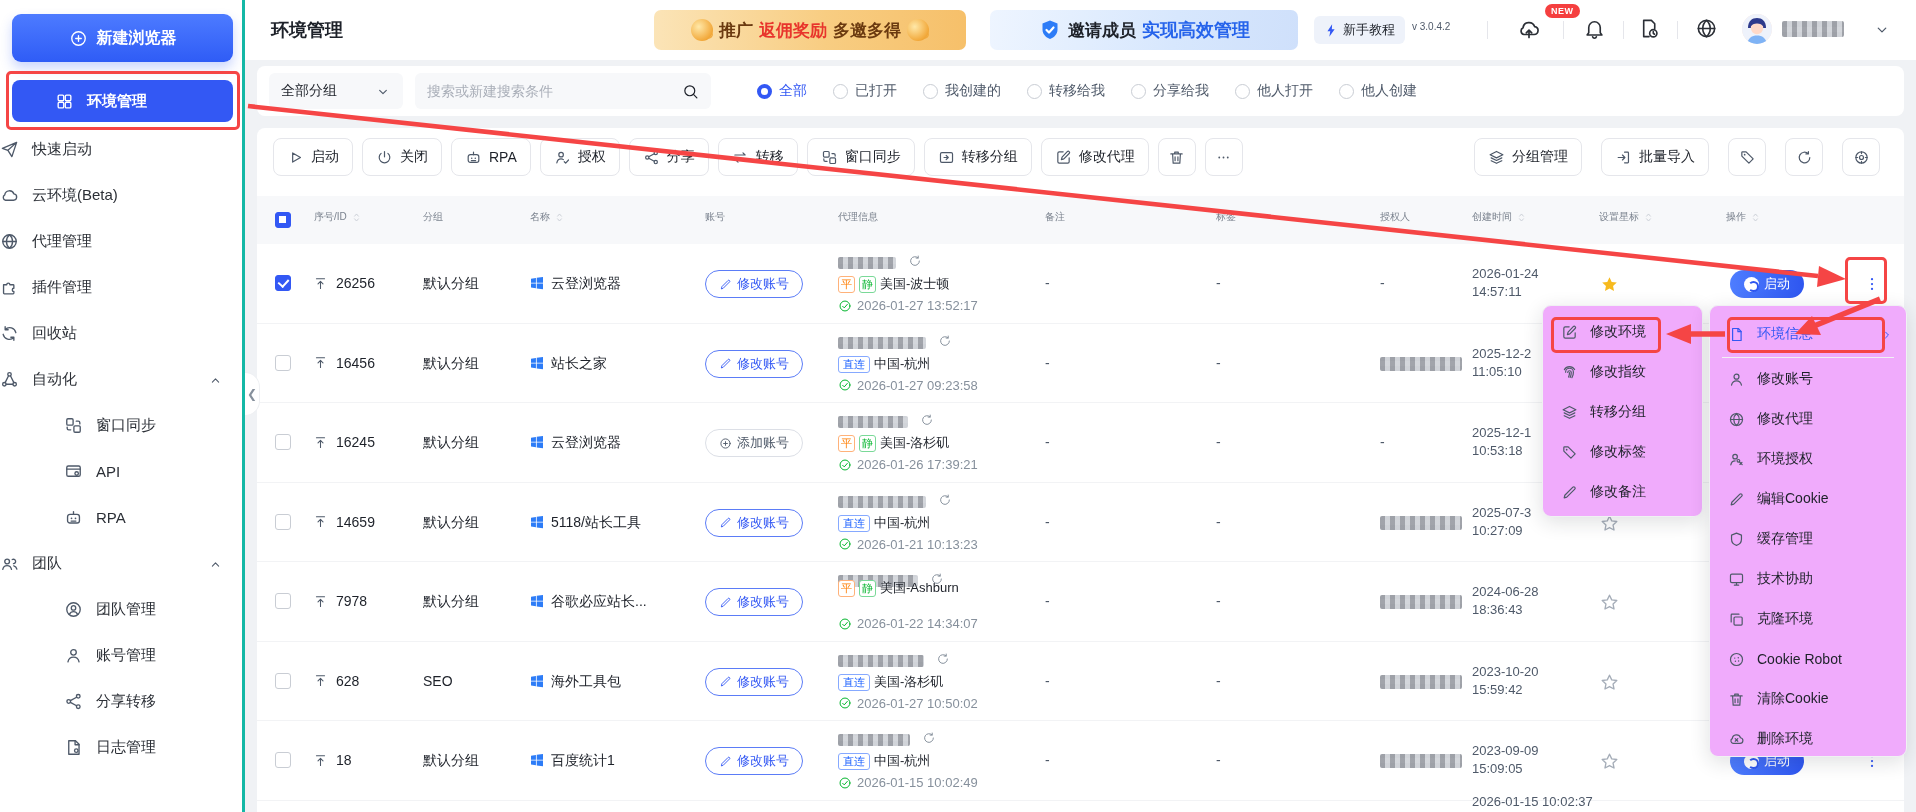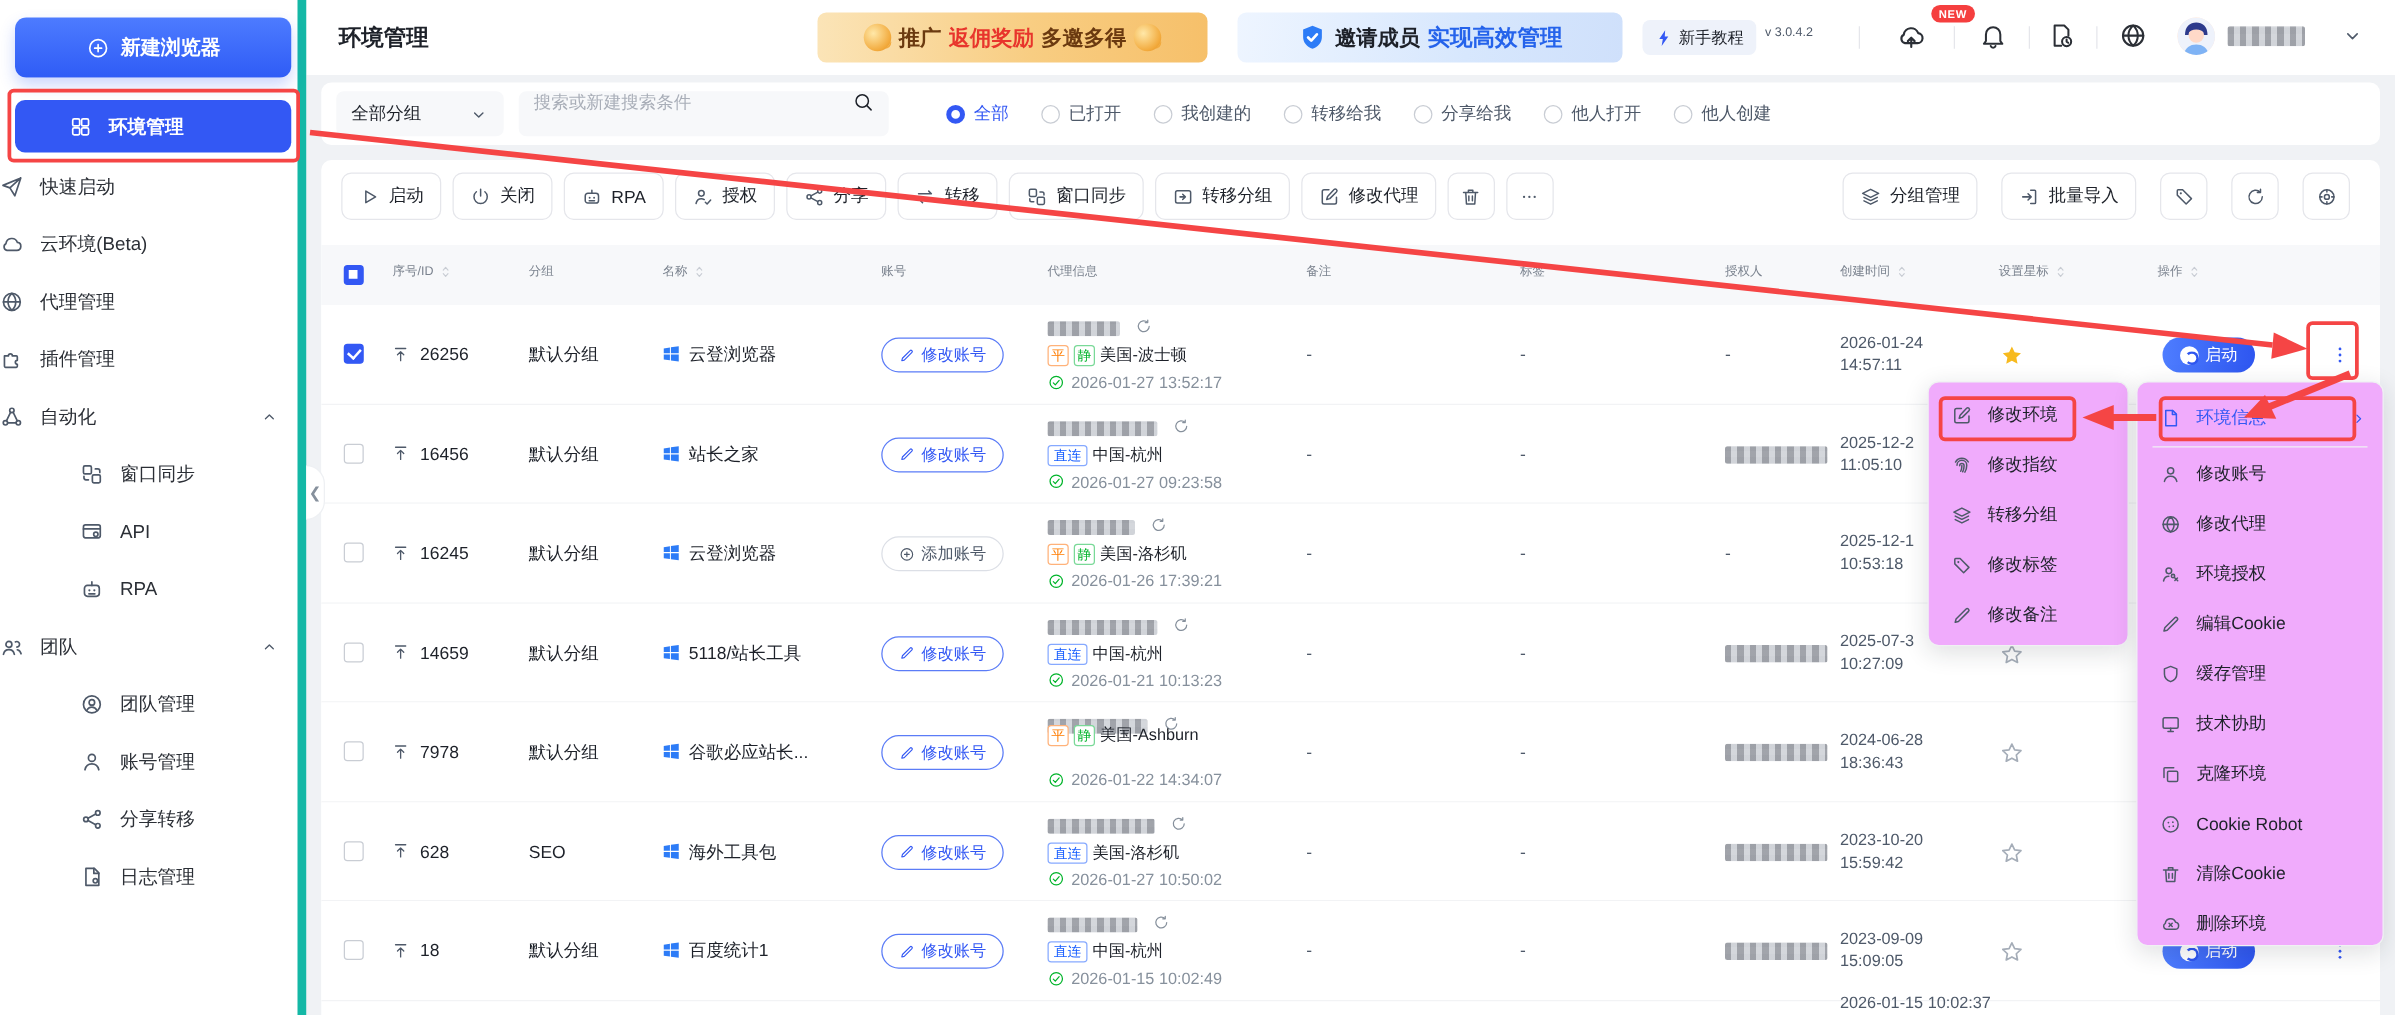--- a/index.html
+++ b/index.html
@@ -1,21 +1,21 @@
 <!DOCTYPE html>
 <html><head>
 <meta charset="utf-8">
 <style>
   * { margin:0; padding:0; box-sizing:border-box; }
   html,body { width:1916px; height:812px; overflow:hidden; font-family:"Liberation Sans","DejaVu Sans",sans-serif; background:#f0f2f5; color:#1d2129; }
   #stage { position:relative; width:1916px; height:812px; }
   .ic { vertical-align:middle; display:inline-block; }
 
   
-  #sidebar { position:absolute; left:0; top:0; width:245px; height:812px; background:#fff; border-right:7px solid #14b8a6; z-index:10; }
+  #sidebar { position:absolute; left:0; top:0; width:245px; height:812px; background:#fff; border-right:3px solid #14b8a6; z-index:10; }
   #new-browser-btn { position:absolute; left:12px; top:14px; width:221px; height:48px; border-radius:9px; border:none; background:linear-gradient(180deg,#4d7bff,#2f5cf6); color:#fff; font-size:16px; font-weight:bold; display:flex; align-items:center; justify-content:center; gap:9px; box-shadow:0 6px 12px rgba(47,92,246,.25); cursor:pointer; }
   .side-item { position:relative; height:46px; display:flex; align-items:center; gap:13px; font-size:15px; color:#2b2f36; cursor:pointer; }
   .side-item.indent { padding-left:64px; }
   .side-item .caret { position:absolute; right:22px; color:#4e5969; }
   .side-item.active-row { height:42px; margin:0 12px 4px; border-radius:8px; background:#3358f4; color:#fff; padding-left:43px; font-weight:bold; }
   #side-list { position:absolute; left:0; top:80px; width:245px; }
   .side-icon { color:#4e5969; } .active-row .side-icon { color:#fff; }
   #collapse-handle { position:absolute; left:245px; top:372px; width:15px; height:44px; background:#fff; border:1px solid #eef0f3; border-left:none; border-radius:0 22px 22px 0; display:flex; align-items:center; justify-content:center; color:#86909c; font-size:12px; cursor:pointer; z-index:11; }
 
   
@@ -37,21 +37,21 @@
   #user-caret { position:absolute; left:1628px; top:20px; color:#4e5969; cursor:pointer; }
 
   .pix { display:inline-block; border-radius:2px; background:
       repeating-linear-gradient(90deg,rgba(150,153,160,.85) 0 5px,rgba(210,213,218,.85) 5px 10px),
       repeating-linear-gradient(0deg,#c9ccd2 0 5px,#e1e3e7 5px 10px); }
 
   
   #filter-card { position:absolute; left:257px; top:66px; width:1647px; height:50px; background:#fff; border-radius:8px; }
   #group-dd { position:absolute; left:12px; top:7px; width:134px; height:36px; background:#f7f8fa; border-radius:6px; display:flex; align-items:center; justify-content:space-between; padding:0 12px; font-size:14px; color:#1d2129; cursor:pointer; }
   #group-dd .caret { color:#4e5969; }
-  #search-box { position:absolute; left:158px; top:7px; width:296px; height:36px; background:#f7f8fa; border-radius:6px; display:flex; align-items:flex-start; padding:0 12px; }
+  #search-box { position:absolute; left:158px; top:7px; width:296px; height:36px; background:#f7f8fa; border-radius:6px; display:flex; align-items:center; padding:0 12px; }
   #search-box input { flex:1; border:none; outline:none; background:transparent; font-size:14px; color:#1d2129; font-family:inherit; }
   #search-box input::placeholder { color:#a9aeb8; }
   #radio-group { position:absolute; left:500px; top:0; height:50px; display:flex; align-items:center; gap:26px; }
   .radio { display:flex; align-items:center; gap:7px; font-size:14px; color:#4e5969; cursor:pointer; white-space:nowrap; }
   .rdot { width:15px; height:15px; border-radius:50%; border:1.5px solid #c9cdd4; background:#fff; }
   .radio.sel { color:#3358f4; }
   .radio.sel .rdot { border:4.5px solid #3358f4; }
 
   
   #main-card { position:absolute; left:257px; top:128px; width:1647px; height:684px; background:#fff; border-radius:8px 8px 0 0; overflow:hidden; }
@@ -207,20 +207,26 @@
           <span>代理管理</span>
         </div>
         <div class="side-item">
           <span class="side-icon"><svg class="ic" width="19" height="19" viewBox="0 0 24 24" fill="none" stroke="currentColor" stroke-width="1.7" stroke-linecap="round" stroke-linejoin="round">
               <path d="M4.5 8.5h4a2 2 0 1 1 4 0h4a1 1 0 0 1 1 1v3.5a2 2 0 1 0 0 4v2a1 1 0 0 1-1 1h-11a1 1 0 0 1-1-1z"></path>
             </svg></span>
           <span>插件管理</span>
         </div>
         <div class="side-item">
           <span class="side-icon"><svg class="ic" width="19" height="19" viewBox="0 0 24 24" fill="none" stroke="currentColor" stroke-width="1.7" stroke-linecap="round" stroke-linejoin="round">
+              <path d="M20 11a8 8 0 0 0-13.5-4M4 13a8 8 0 0 0 13.5 4M6.5 3.5v3.8h3.8M17.5 20.5v-3.8h-3.8"></path>
+            </svg></span>
+          <span>回收站</span>
+        </div>
+        <div class="side-item">
+          <span class="side-icon"><svg class="ic" width="19" height="19" viewBox="0 0 24 24" fill="none" stroke="currentColor" stroke-width="1.7" stroke-linecap="round" stroke-linejoin="round">
               <circle cx="12" cy="5.5" r="2.2"></circle>
               <circle cx="5.5" cy="18" r="2.2"></circle>
               <circle cx="18.5" cy="18" r="2.2"></circle>
               <path d="M10.8 7.3L6.5 16M13.2 7.3l4.3 8.7M7.7 18h8.6"></path>
             </svg></span>
           <span>自动化</span>
           <span class="caret"><svg class="ic" width="15" height="15" viewBox="0 0 24 24" fill="none" stroke="currentColor" stroke-width="1.7" stroke-linecap="round" stroke-linejoin="round">
               <path d="M7 14.5l5-5 5 5"></path>
             </svg></span>
         </div>

